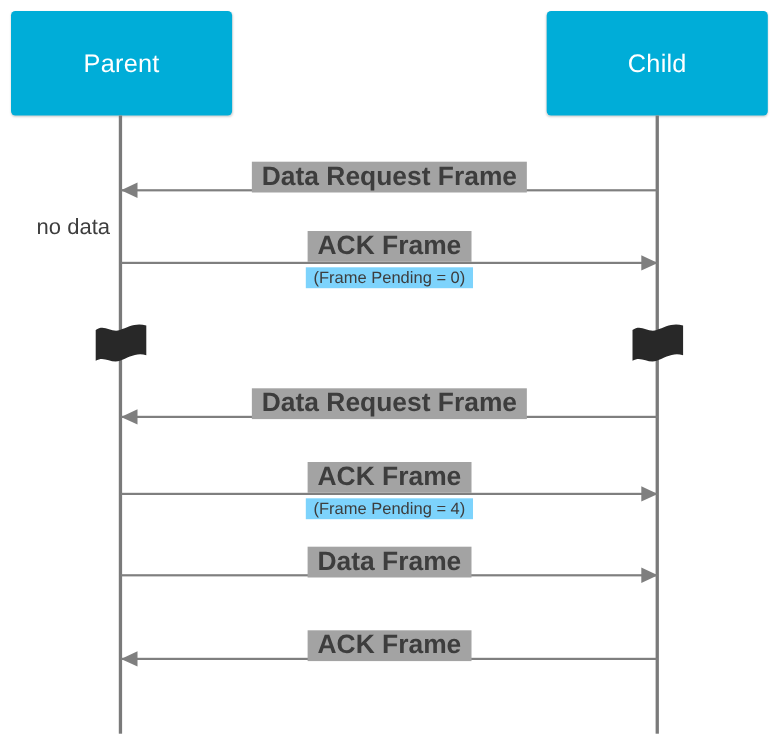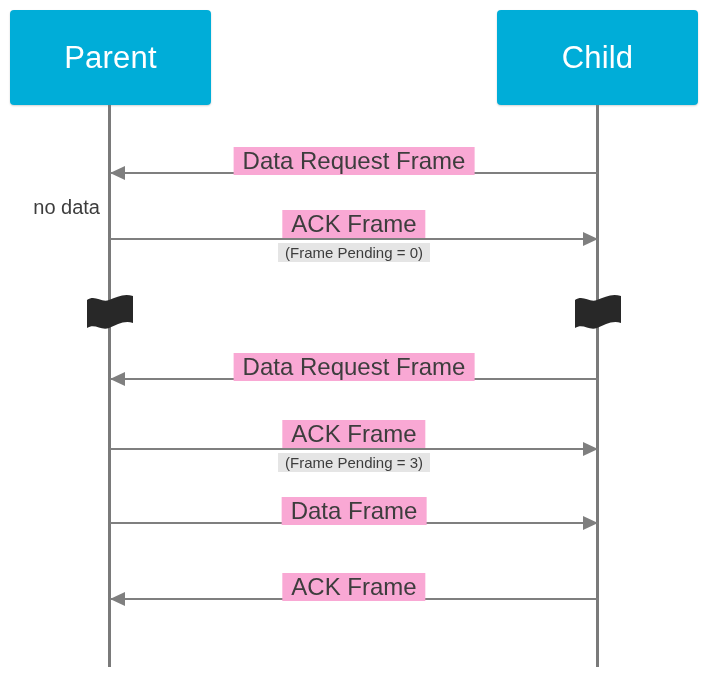--- a/index.html
+++ b/index.html
@@ -10,21 +10,21 @@
     overflow:hidden;
     position:relative;
   }
   #canvas{position:absolute;left:0;top:0;width:706px;height:676px;}
 
   .actor-box{
     position:absolute;
     display:flex;align-items:center;justify-content:center;
     border-radius:4px;
     color:#ffffff;
-    font-size:31px;
+    font-size:23px;
     font-weight:400;
     letter-spacing:0.2px;
     box-shadow:0 1px 2px rgba(0,0,0,0.18);
     user-select:none;
   }
   #actor-parent{left:10px;top:10px;width:201px;height:95px;}
   #actor-child{left:497px;top:10px;width:201px;height:95px;}
 
   .lifeline{
     position:absolute;
@@ -58,33 +58,34 @@
     border-right:15px solid #7f7f7f;
   }
   .arrowhead.right{
     right:0px;
     border-left:15px solid #7f7f7f;
   }
   .msg-label{
     position:absolute;
     left:50%;
     transform:translateX(-50%);
-    background:#f9a8d4;
+    background:#a3a3a3;
     padding:0 9px;
     color:#3d3d3d;
     font-size:24px;
     line-height:28px;
     white-space:nowrap;
     top:-26px;
+    font-weight:bold;
   }
   .msg-sublabel{
     position:absolute;
     left:50%;
     transform:translateX(-50%);
-    background:#e5e5e5;
+    background:#7dd3fc;
     padding:0 7px;
     color:#3d3d3d;
     font-size:15px;
     line-height:19px;
     white-space:nowrap;
     top:4px;
   }
   .msg-label.has-sub{top:-29px;}
 
   .side-note{
@@ -150,21 +151,21 @@
   <div class="msg-row" style="top:379px;">
     <div class="msg-line"></div>
     <div class="arrowhead left"></div>
     <div class="msg-label">Data Request Frame</div>
   </div>
 
   <div class="msg-row" style="top:449px;">
     <div class="msg-line"></div>
     <div class="arrowhead right"></div>
     <div class="msg-label has-sub">ACK Frame</div>
-    <div class="msg-sublabel">(Frame Pending = 3)</div>
+    <div class="msg-sublabel">(Frame Pending = 4)</div>
   </div>
 
   <div class="msg-row" style="top:523px;">
     <div class="msg-line"></div>
     <div class="arrowhead right"></div>
     <div class="msg-label">Data Frame</div>
   </div>
 
   <div class="msg-row" style="top:599px;">
     <div class="msg-line"></div>

